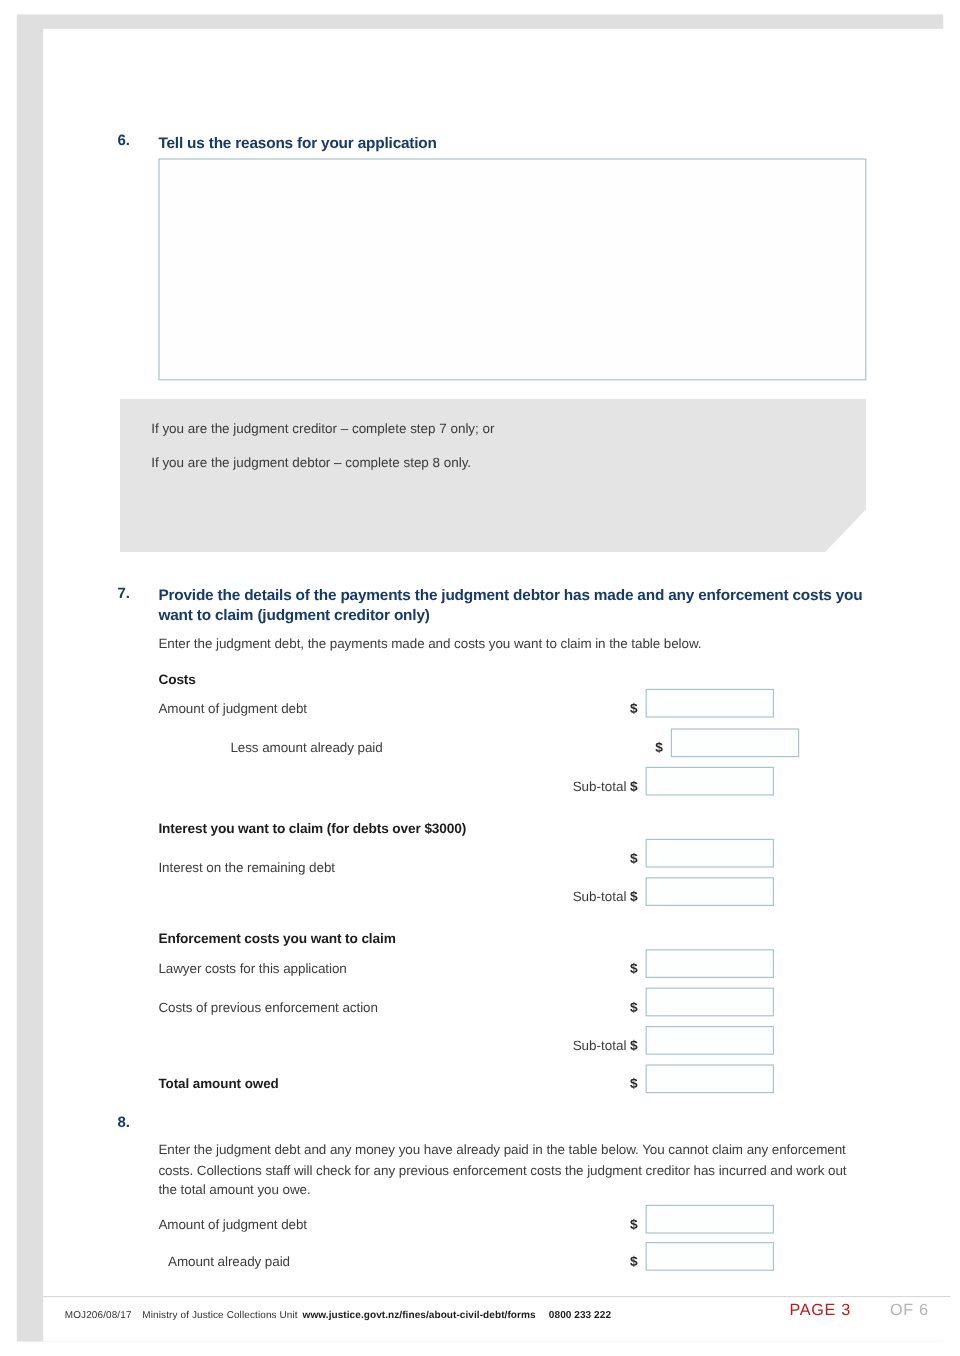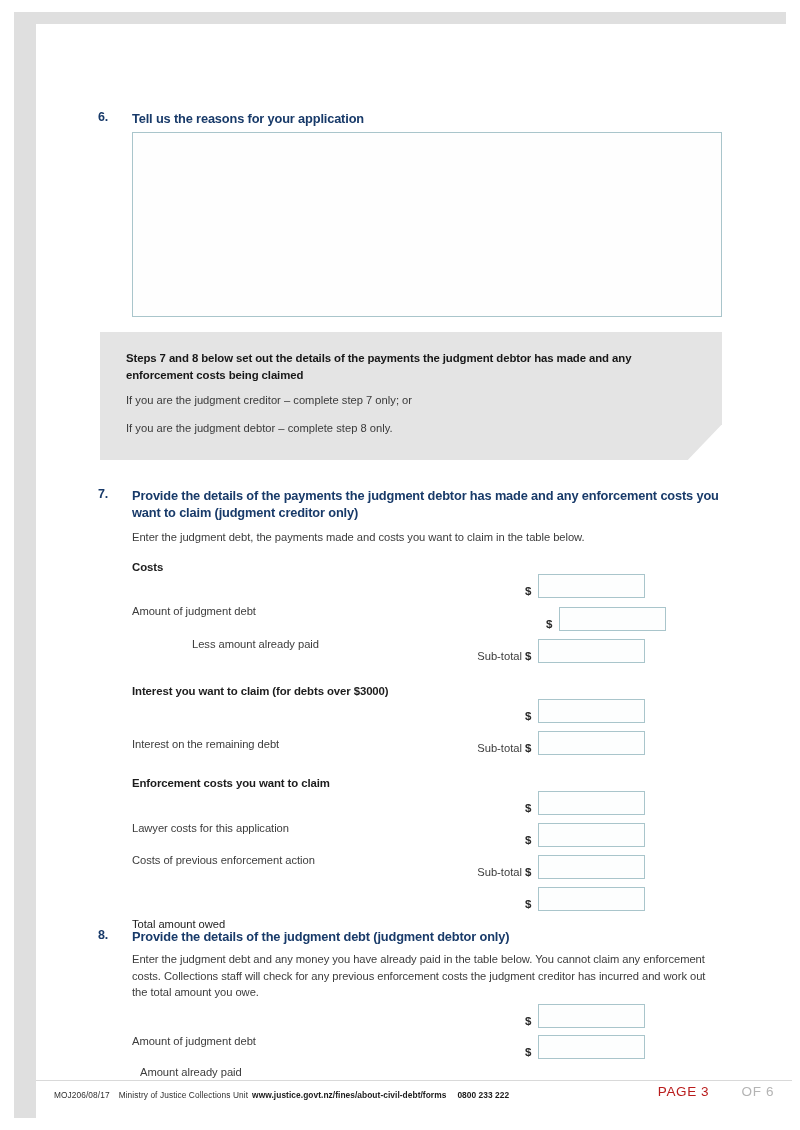--- a/index.html
+++ b/index.html
@@ -68,24 +68,23 @@
     color: #1c1c1c;
     font-weight: bold;
     font-size: 11.4px;
     letter-spacing: -0.1px;
   }
   .field-label {
     position: absolute;
     color: #3c3c3c;
     font-size: 11.2px;
     letter-spacing: -0.05px;
-    margin-top: 20px;
   }
   .field-label.bold {
-    font-weight: normal;
+    font-weight: bold;
     color: #1c1c1c;
   }
   .right-label {
     position: absolute;
     color: #3c3c3c;
     font-size: 11.2px;
     text-align: right;
   }
   .dollar {
     position: absolute;
@@ -207,21 +206,20 @@
   <div class="page-sheet">
 
     <div class="step-row" style="left:62px; top:86px; width:620px;">
       <span class="step-num">6.</span>
       <span class="step-title">Tell us the reasons for your application</span>
     </div>
 
     <textarea class="reasons-box" style="left: 96px; top: 108px; width: 590px; height: 185px;" placeholder=""></textarea>
 
     <div class="notice" style="left:64px; top:308px; width:622px; height:128px;">
-      <p class="notice-head">Steps 7 and 8 below set out the details of the payments the judgment debtor has made and any enforcement costs being claimed</p>
       <p class="notice-line">If you are the judgment creditor – complete step 7 only; or</p>
       <p class="notice-line last">If you are the judgment debtor – complete step 8 only.</p>
     </div>
 
     <div class="step-row" style="left:62px; top:463px; width:624px;">
       <span class="step-num">7.</span>
       <span class="step-title">Provide the details of the payments the judgment debtor has made and any enforcement costs you want to claim (judgment creditor only)</span>
     </div>
 
     <div class="body-text" style="left:96px; top:505px; width:600px;">Enter the judgment debt, the payments made and costs you want to claim in the table below.</div>
@@ -263,21 +261,20 @@
     <div class="right-label" style="left:372px; top:842px; width:114px;">Sub-total</div>
     <div class="dollar" style="left:489px; top:842px;">$</div>
     <input class="money-box" type="text" style="left: 502px; top: 831px;" value="">
 
     <div class="field-label bold" style="left:96px; top:874px;">Total amount owed</div>
     <div class="dollar" style="left:489px; top:874px;">$</div>
     <input class="money-box" type="text" style="left: 502px; top: 863px;" value="">
 
     <div class="step-row" style="left:62px; top:904px; width:624px;">
       <span class="step-num">8.</span>
-      <span class="step-title">Provide the details of the judgment debt (judgment debtor only)</span>
     </div>
 
     <div class="body-text" style="left:96px; top:927px; width:585px;">Enter the judgment debt and any money you have already paid in the table below. You cannot claim any enforcement costs. Collections staff will check for any previous enforcement costs the judgment creditor has incurred and work out the total amount you owe.</div>
 
     <div class="field-label" style="left:96px; top:991px;">Amount of judgment debt</div>
     <div class="dollar" style="left:489px; top:991px;">$</div>
     <input class="money-box" type="text" style="left: 502px; top: 980px;" value="">
 
     <div class="field-label" style="left:104px; top:1022px;">Amount already paid</div>
     <div class="dollar" style="left:489px; top:1022px;">$</div>

